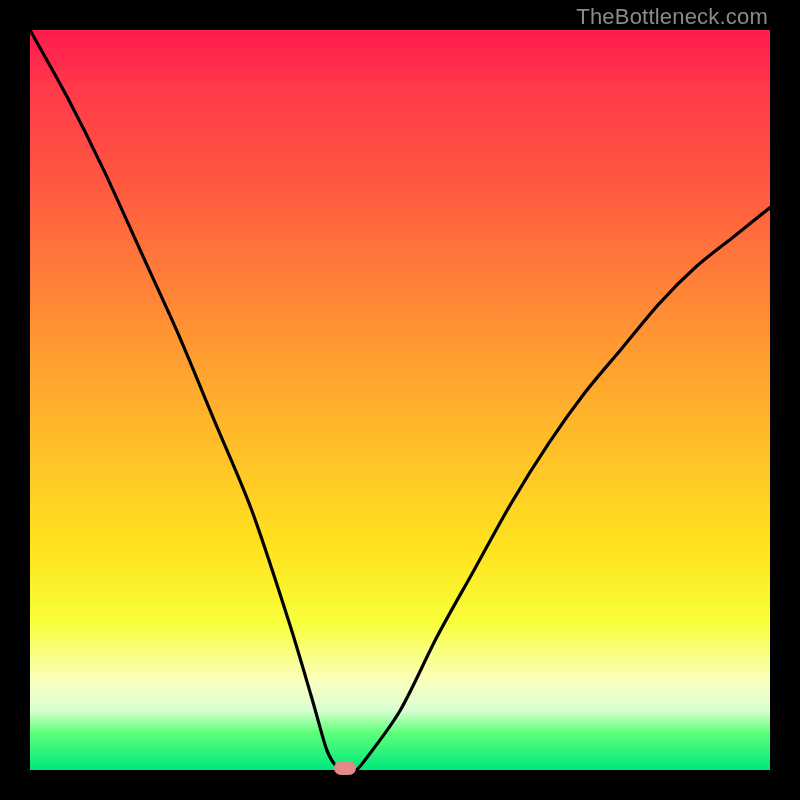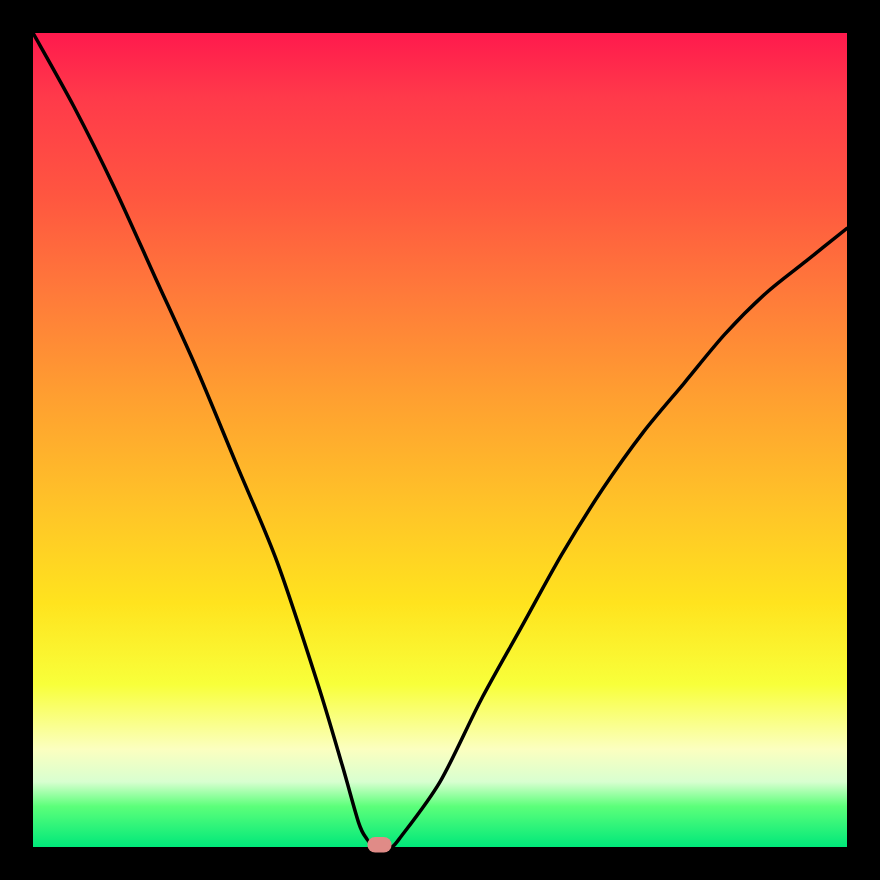--- a/index.html
+++ b/index.html
@@ -64,20 +64,21 @@
     height: 14px;
     border-radius: 8px;
     background: #e08b87;
   }
 </style>
 </head>
 <body>
 
 <div class="frame">
 
+  <div class="watermark">TheBottleneck.com</div>
 
   <div class="plot">
 
     <svg class="curve" viewBox="0 0 740 740" preserveAspectRatio="none">
       <path id="curve-path" fill="none" stroke="#000" stroke-width="3.2" stroke-linecap="round" stroke-linejoin="round" d="M 0 0 C 5.550000000000001 9.990000000000004, 25.9 45.51000000000003, 37 66.60000000000002 C 48.1 87.69000000000001, 62.9 117.2899999999999, 74 140.5999999999999 C 85.1 163.9099999999999, 99.9 197.57999999999998, 111 222 C 122.1 246.42000000000002, 136.9 277.87, 148 303.40000000000003 C 159.1 328.93000000000006, 173.9 365.56000000000006, 185 392.20000000000005 C 196.1 418.84000000000003, 210.9 451.03000000000003, 222 481 C 233.1 510.96999999999997, 250.12 564.25, 259 592 C 267.88 619.75, 275.65 647.13, 281.2 666 C 286.75 684.87, 292.67 707.81, 296 717.8 C 299.33 727.79, 301.17999999999995 729.27, 303.4 732.6 C 305.62 735.9300000000001, 308.58 738.89, 310.8 740 C 313.02000000000004 741.11, 315.97999999999996 740, 318.2 740 C 320.42 740, 323.38 741.11, 325.6 740 C 327.82000000000005 738.89, 326.34000000000003 741.48, 333 732.6 C 339.65999999999997 723.72, 358.9 699.67, 370 680.8 C 381.1 661.93, 395.90000000000003 627.89, 407.00000000000006 606.8 C 418.1000000000001 585.7099999999999, 432.90000000000003 560.1800000000001, 444 540.2 C 455.09999999999997 520.22, 469.9 492.47, 481 473.6 C 492.1 454.73, 506.9 431.05, 518 414.4 C 529.1 397.74999999999994, 543.9 377.03, 555 362.59999999999997 C 566.1 348.16999999999996, 580.9 331.52000000000004, 592 318.20000000000005 C 603.1 304.88000000000005, 617.9 286.01000000000005, 629 273.8 C 640.1 261.59, 654.9 246.78999999999996, 666 236.79999999999995 C 677.1 226.80999999999995, 691.9 216.08000000000004, 703 207.20000000000005 C 714.1 198.32000000000005, 734.45 182.04000000000002, 740 177.60000000000002"></path>
     </svg>
 
     <div id="marker" class="marker" style="left: 303.5px; top: 731px; background: rgb(224, 139, 135);"></div>
 
   </div>

